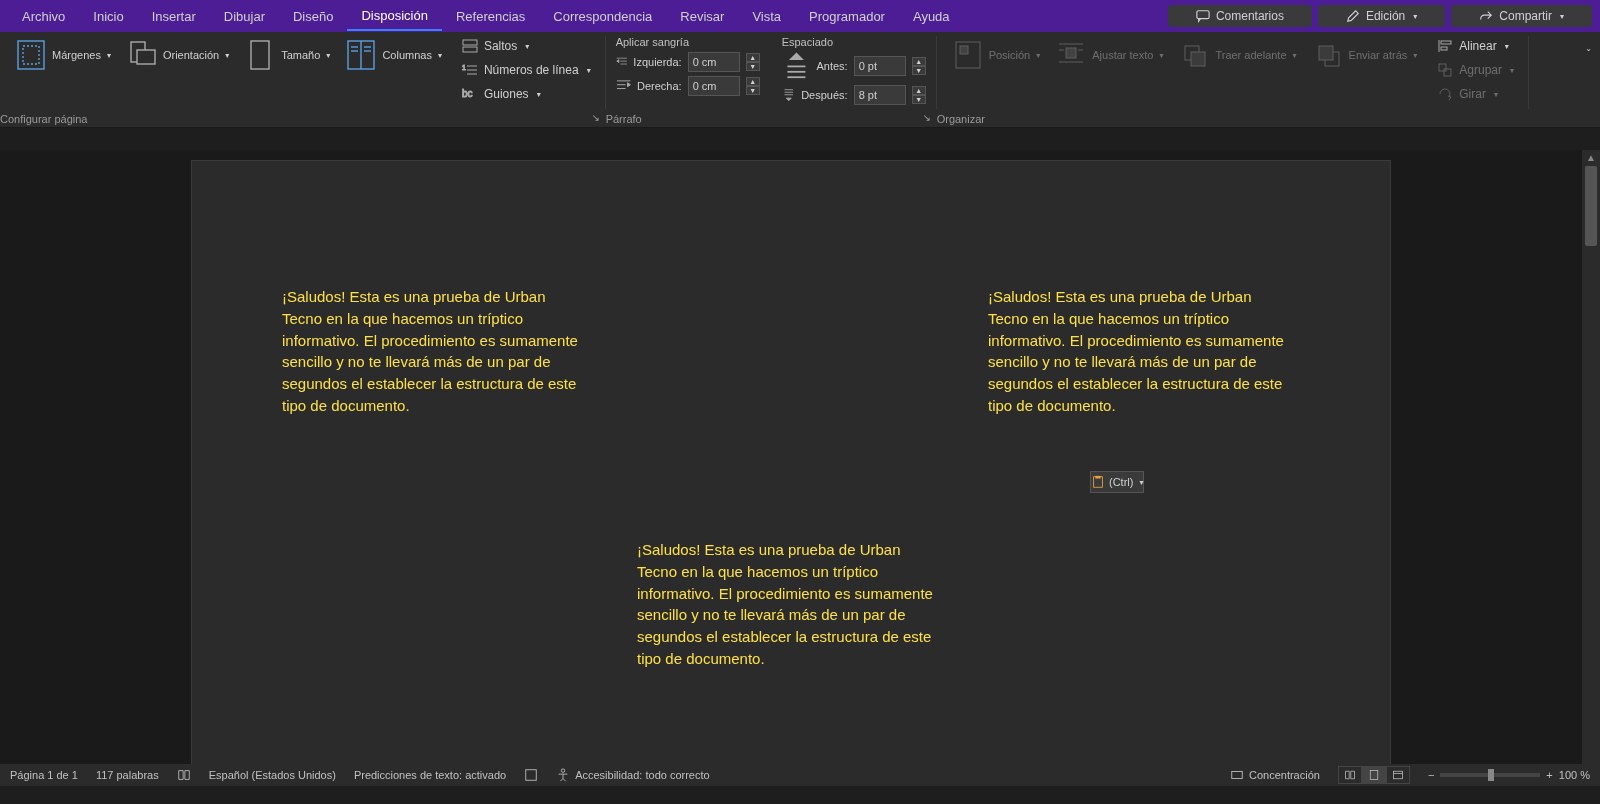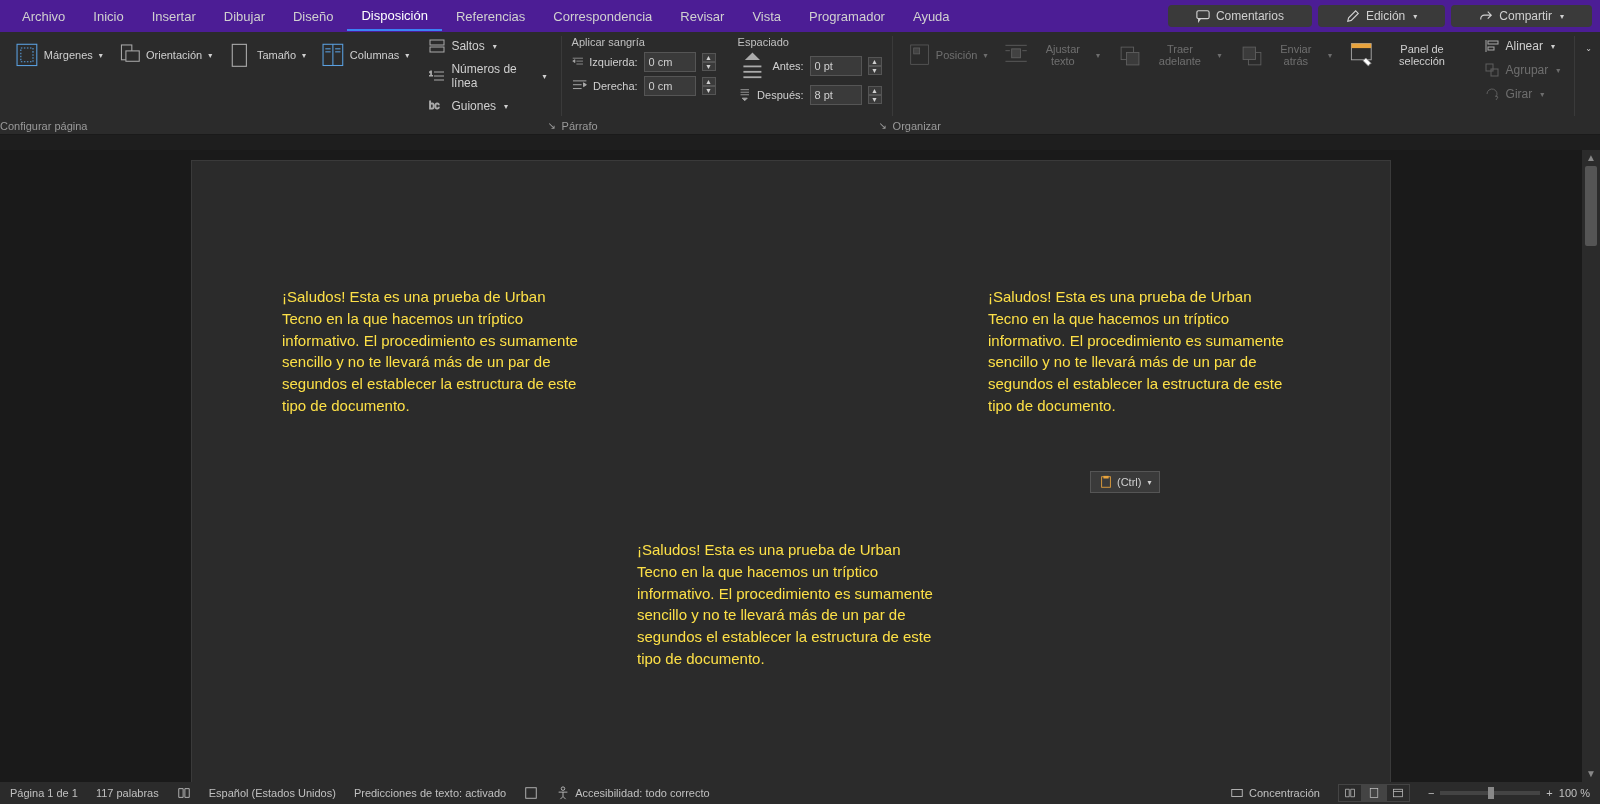--- a/index.html
+++ b/index.html
@@ -28,27 +28,27 @@
 .field-input { width:52px; height:20px; background:#3a3a3a; border:1px solid #555; color:#d0d0d0; font-size:11px; padding:0 4px; }
 .spinner { display:flex; flex-direction:column; }
 .spinner div { width:14px; height:9px; background:#3a3a3a; border:1px solid #555; font-size:7px; line-height:7px; text-align:center; cursor:pointer; }
 .launcher { position:absolute; right:2px; bottom:-16px; width:14px; height:14px; font-size:10px; color:#9a9a9a; cursor:pointer; display:flex; align-items:center; justify-content:center; }
 .doc-area { position:absolute; top:150px; left:0; right:18px; bottom:22px; overflow:hidden; background:#1a1a1a; display:flex; justify-content:center; }
 .page { width:1200px; background:#2b2b2b; margin-top:10px; position:relative; height:900px; border:1px solid #3a3a3a; }
 .col { position:absolute; width:300px; color:#fde047; font-size:15px; line-height:1.45; }
 .col1 { left:90px; top:125px; }
 .col2 { left:445px; top:378px; }
 .col3 { left:796px; top:125px; }
-.paste-opts { position:absolute; top:310px; left:898px; display:flex; align-items:center; gap:4px; background:#3a3a3a; border:1px solid #555; padding:3px 8px; font-size:11px; cursor:pointer; }
+.paste-opts { position:absolute; top:310px; left:898px; display:flex; align-items:center; gap:4px; background:#3a3a3a; border:1px solid #555; padding:3px 0; font-size:11px; cursor:pointer; }
 .paste-opts svg { width:14px; height:14px; }
 .vscroll { position:absolute; right:0; top:150px; bottom:22px; width:18px; background:#2b2b2b; }
 .vscroll .up,.vscroll .dn { height:16px; text-align:center; font-size:10px; line-height:16px; cursor:pointer; color:#888; }
 .vscroll .track { position:absolute; top:16px; bottom:16px; left:0; right:0; }
 .vscroll .thumb { position:absolute; left:3px; right:3px; top:0; height:80px; background:#555; border-radius:2px; cursor:pointer; }
-.statusbar { position:absolute; left:0; right:0; bottom:0; height:22px; background:#2b2b2b; display:flex; align-items:center; font-size:11px; padding:0 10px; gap:18px; color:#c0c0c0; }
+.statusbar { position:absolute; left:0; right:0; bottom:18px; height:22px; background:#2b2b2b; display:flex; align-items:center; font-size:11px; padding:0 10px; gap:18px; color:#c0c0c0; }
 .statusbar .spacer { flex:1; }
 .status-item { display:flex; align-items:center; gap:5px; cursor:pointer; }
 .view-btns { display:flex; gap:0; }
 .view-btns div { width:24px; height:18px; border:1px solid #444; display:flex; align-items:center; justify-content:center; cursor:pointer; font-size:10px; }
 .zoom { display:flex; align-items:center; gap:6px; }
 .zoom-track { width:100px; height:4px; background:#444; position:relative; cursor:pointer; }
 .zoom-thumb { position:absolute; top:-4px; left:48px; width:6px; height:12px; background:#888; }
 .chev { font-size:8px; margin-left:2px; }
 </style>
 </head>
@@ -278,30 +278,20 @@
       <div class="bigbtn disabled">
         <div class="ico">
             <svg viewBox="0 0 34 34" fill="none" stroke="#aaa">
               <rect x="14" y="14" width="14" height="14"></rect>
               <rect x="8" y="8" width="14" height="14" fill="#555"></rect>
             </svg>
           </div>
         <div class="lbl">Enviar atrás</div>
         <span class="chev">▾</span>
       </div>
-      <div class="bigbtn">
-        <div class="ico">
-            <svg viewBox="0 0 34 34" fill="none">
-              <rect x="6" y="4" width="22" height="18" stroke="#aaa"></rect>
-              <rect x="6" y="4" width="22" height="5" fill="#e8a33d"></rect>
-              <path d="M22 20l6 6-2 1-1 2-6-6z" fill="#fff" stroke="#888"></path>
-            </svg>
-          </div>
-        <div class="lbl">Panel de selección</div>
-      </div>
       <div class="smallrow" style="margin-left:6px;">
         <div class="smallbtn">
           <svg viewBox="0 0 16 16" fill="none" stroke="#aaa">
               <line x1="2" y1="2" x2="2" y2="14"></line>
               <rect x="4" y="3" width="10" height="3"></rect>
               <rect x="4" y="9" width="6" height="3"></rect>
             </svg>
           <span>Alinear</span>
             <span class="chev">▾</span>
         </div>

